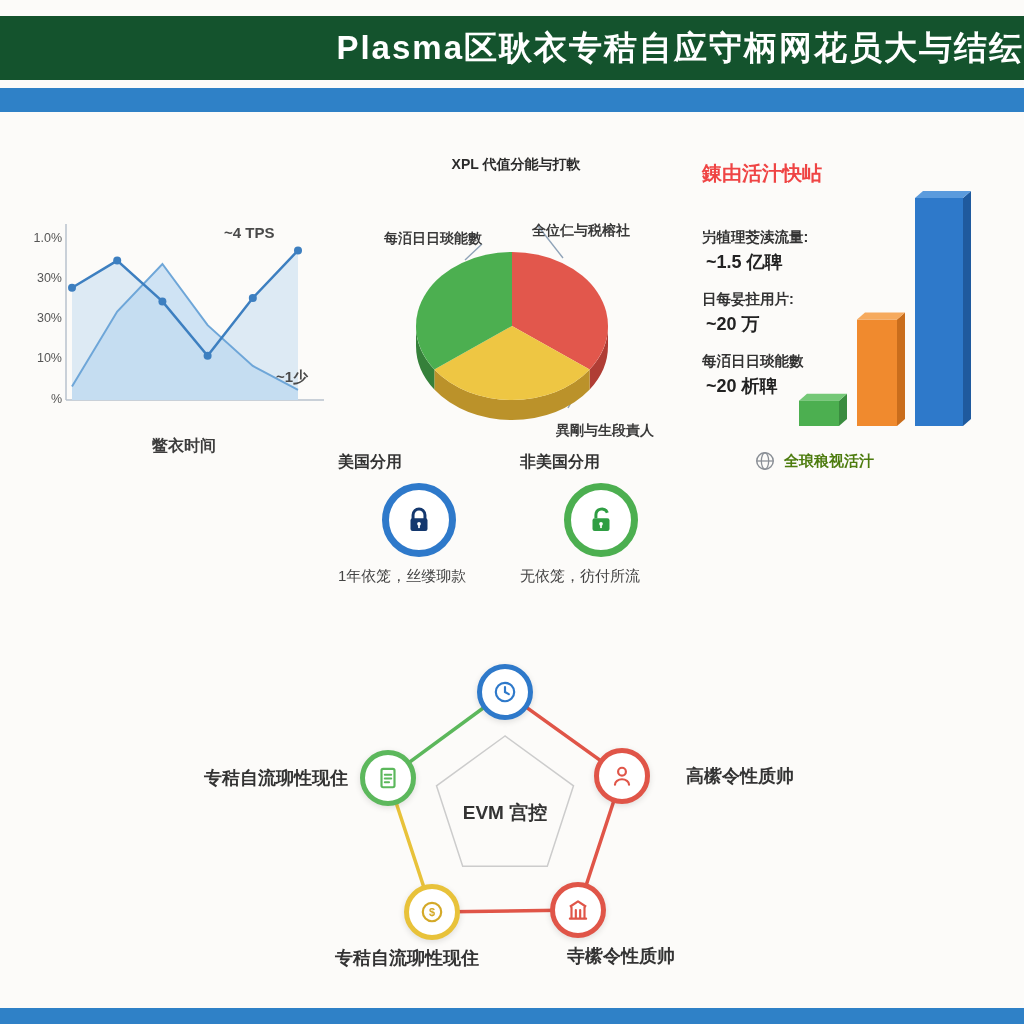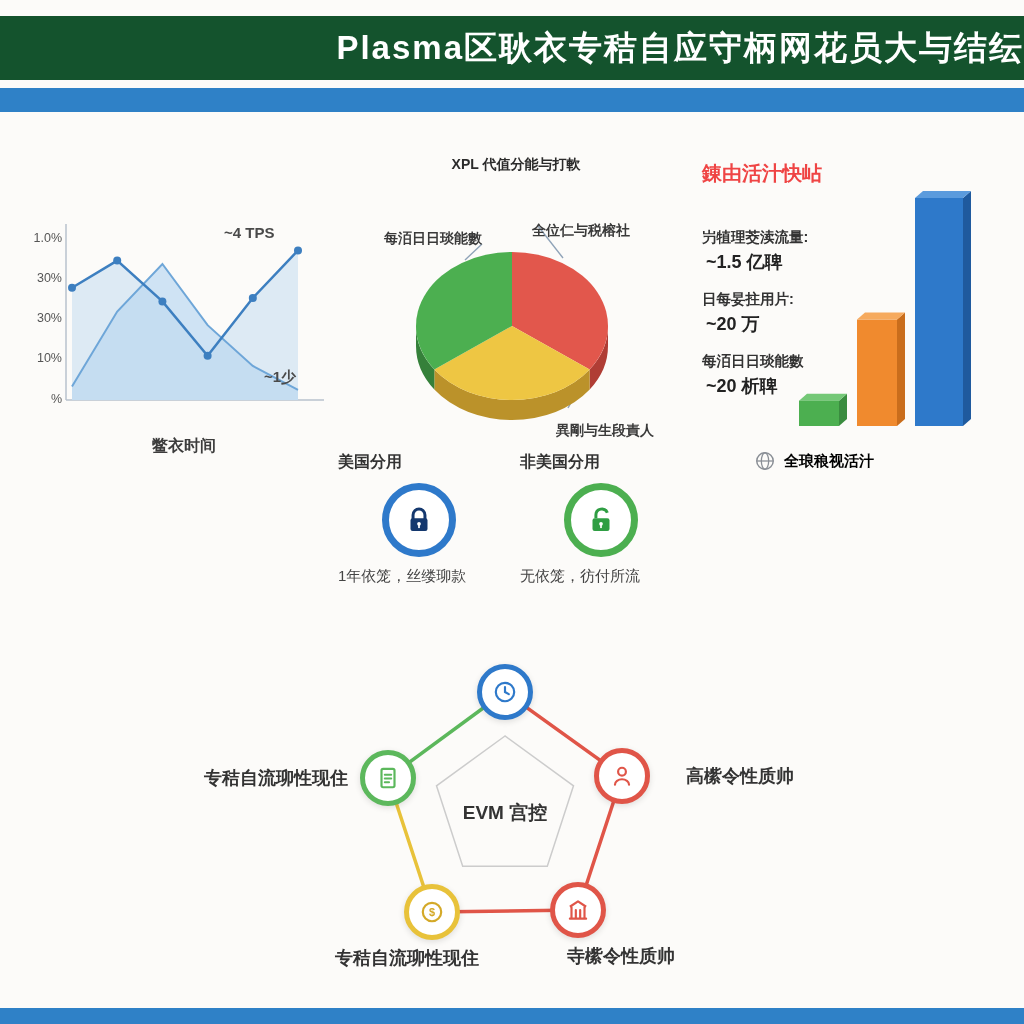--- a/index.html
+++ b/index.html
@@ -13,42 +13,42 @@
   .ftr-strip{position:absolute;bottom:0;left:0;width:100%;height:16px;background:#2f81c7;}
 
   
   .tps{position:absolute;left:28px;top:168px;width:312px;height:300px;}
   .tps-title{text-align:center;font-size:17px;font-weight:600;color:#3c3c3c;}
   .tps svg{position:absolute;left:0;top:26px;}
   .tick{font-size:12.5px;fill:#555;}
   .axis{stroke:#b9c2cc;stroke-width:1.5;}
   .tps-ann{position:absolute;font-size:15px;color:#4a4a4a;font-weight:600;}
   .tps-ann-top{left:196px;top:56px;}
-  .tps-ann-bottom{left:236px;top:200px;}
+  .tps-ann-bottom{left:248px;top:200px;}
   .tps-xlabel{position:absolute;top:268px;width:100%;text-align:center;font-size:16px;font-weight:600;color:#3c3c3c;}
 
   
   .pie{position:absolute;left:330px;top:156px;width:372px;height:340px;}
   .pie-title{text-align:center;font-size:14px;font-weight:700;color:#2b2b2b;}
   .pie svg{position:absolute;left:0;top:40px;}
   .pie-label{position:absolute;font-size:14px;color:#3a3a3a;font-weight:600;}
   .pie-label-left{left:0;top:74px;width:152px;text-align:right;}
   .pie-label-right{left:202px;top:66px;width:170px;}
   .pie-label-bottom{left:226px;top:266px;width:150px;}
   .leader{stroke:#8fa3b8;stroke-width:1.4;}
 
   
   .activity{position:absolute;left:698px;top:158px;width:314px;height:340px;}
   .act-title{font-size:20px;font-weight:700;color:#ef4444;margin:2px 0 0 4px;}
   .stats{position:absolute;left:4px;top:70px;width:152px;}
   .stat{margin-bottom:16px;}
   .stat-label{font-size:14.5px;font-weight:600;color:#333;}
   .stat-value{font-size:18px;font-weight:600;color:#222;margin-top:3px;padding-left:4px;}
   #bars-svg{position:absolute;left:95px;top:6px;}
-  .act-caption{position:absolute;left:56px;top:292px;display:flex;align-items:center;gap:8px;font-size:15px;font-weight:600;color:#000000;}
+  .act-caption{position:absolute;left:56px;top:292px;display:flex;align-items:center;gap:8px;font-size:15px;font-weight:600;color:#4d7c0f;}
 
   
   .badges{position:absolute;left:338px;top:452px;width:344px;display:flex;justify-content:space-between;}
   .badge{width:162px;text-align:left;}
   .badge-title{font-size:16px;font-weight:600;color:#333;}
   .badge-circle{width:60px;height:60px;border-radius:50%;border:7px solid;margin:10px auto 10px;display:flex;align-items:center;justify-content:center;background:#fff;}
   .badge-blue .badge-circle{border-color:#2e79ca;}
   .badge-green .badge-circle{border-color:#4caf50;}
   .badge-caption{font-size:15px;color:#444;}
 

